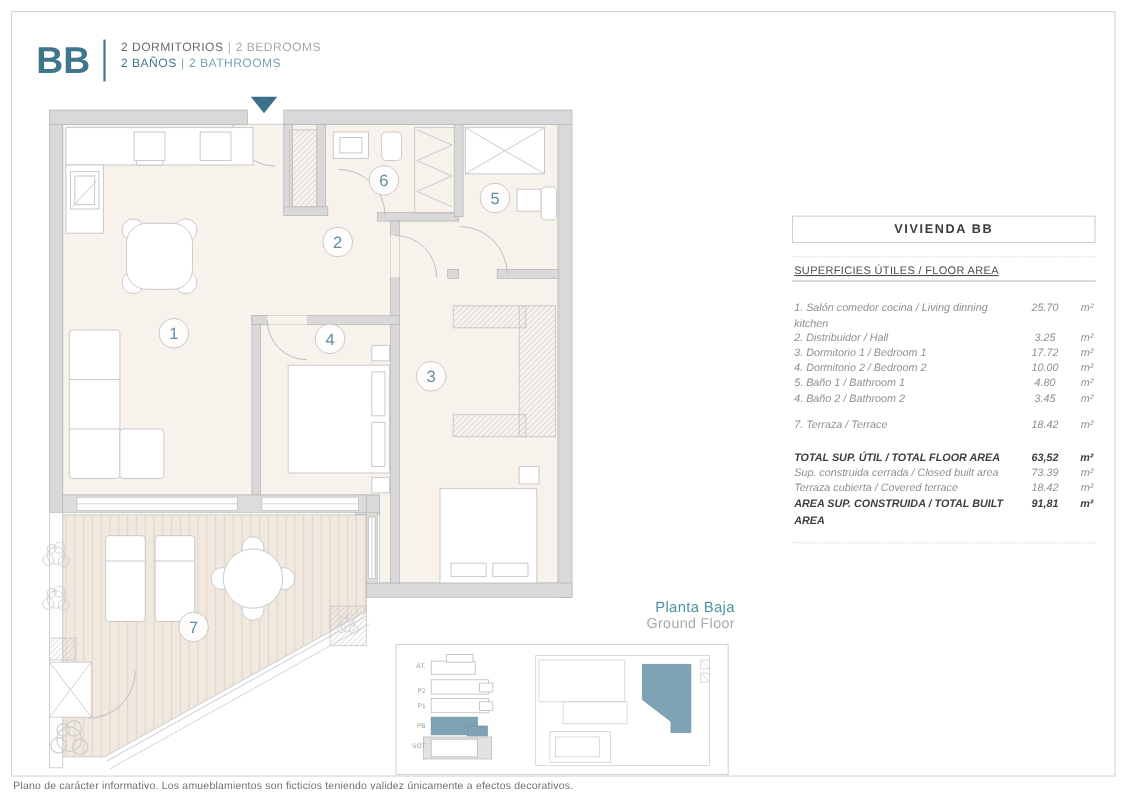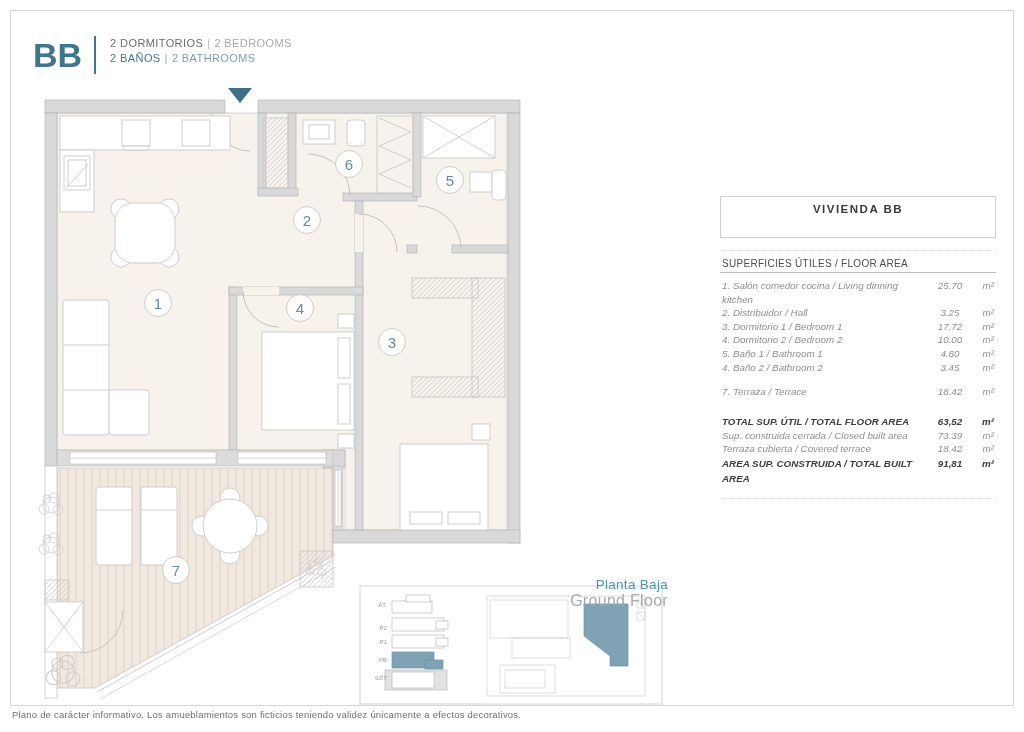--- a/index.html
+++ b/index.html
@@ -10,37 +10,37 @@
   
   .hdr{position:absolute;left:33px;top:36px;display:flex;}
   .hdr .logo{font-size:34px;font-weight:bold;color:#40768c;letter-spacing:0px;line-height:38px;}
   .hdr .vrule{width:2px;height:38px;background:#40768c;margin:0 14px 0 12px;}
   .hdr .lines{font-size:11px;letter-spacing:.4px;line-height:15px;}
   .l1-a{color:#6c6c6c;} .l1-s{color:#b3b3b3;padding:0 4px;} .l1-b{color:#a9a9a9;}
   .l2-a{color:#40768c;} .l2-s{color:#8fb0bd;padding:0 4px;} .l2-b{color:#7ba2b4;margin-top:15px;}
   
   .panel{position:absolute;left:720px;top:196px;width:276px;}
   .panel .title-box{border:1px solid #cfcfcf;text-align:center;font-size:11.5px;
-      font-weight:bold;color:#3b3b3b;letter-spacing:1.5px;padding:6px 0 22px;}
+      font-weight:bold;color:#3b3b3b;letter-spacing:1.5px;padding:6px 0 5px;}
   .dotted-rule{border-top:1px dotted #dcdcdc;height:0;margin:12px 0 4px;}
   .sec-h{font-size:10px;color:#4c4c4c;letter-spacing:.3px;padding:3px 2px 3px 2px;
-      border-bottom:1px solid #bdbdbd;margin-bottom:6px;}
+      border-bottom:1px solid #bdbdbd;margin-bottom:18px;text-decoration:underline;}
   .sec-h.topline{border-top:1px solid #bdbdbd;margin-top:6px;}
   .row{display:flex;align-items:baseline;font-size:9.8px;color:#8f8f8f;
       line-height:13.6px;padding:0 2px;font-style:italic;}
   .row .lbl{flex:1;}
   .row .val{width:40px;text-align:center;}
   .row .unit{width:24px;text-align:right;}
   .row.bold{color:#3e3e3e;font-weight:bold;line-height:15px;}
   .spacer{height:11px;}
   .spacer.lg{height:15px;}
   
   .floor-label{position:absolute;left:468px;top:544px;width:200px;text-align:right;}
-  .floor-label .es{font-size:13.5px;color:#4e93a6;letter-spacing:.3px;margin-top:33px;}
-  .floor-label .en{font-size:16px;color:#a2acb0;letter-spacing:.3px;}
+  .floor-label .es{font-size:13.5px;color:#4e93a6;letter-spacing:.3px;}
+  .floor-label .en{font-size:13px;color:#a2acb0;letter-spacing:.3px;}
   
   .disclaimer{position:absolute;left:12px;top:709px;font-size:9.5px;color:#6f6f6f;
       letter-spacing:.2px;}
   svg{position:absolute;left:0;top:0;}
   svg text{font-family:"Liberation Sans",sans-serif;}
 </style>
 </head>
 <body>
 
 <svg id="plan" width="1024" height="732" viewBox="0 0 1024 732">

